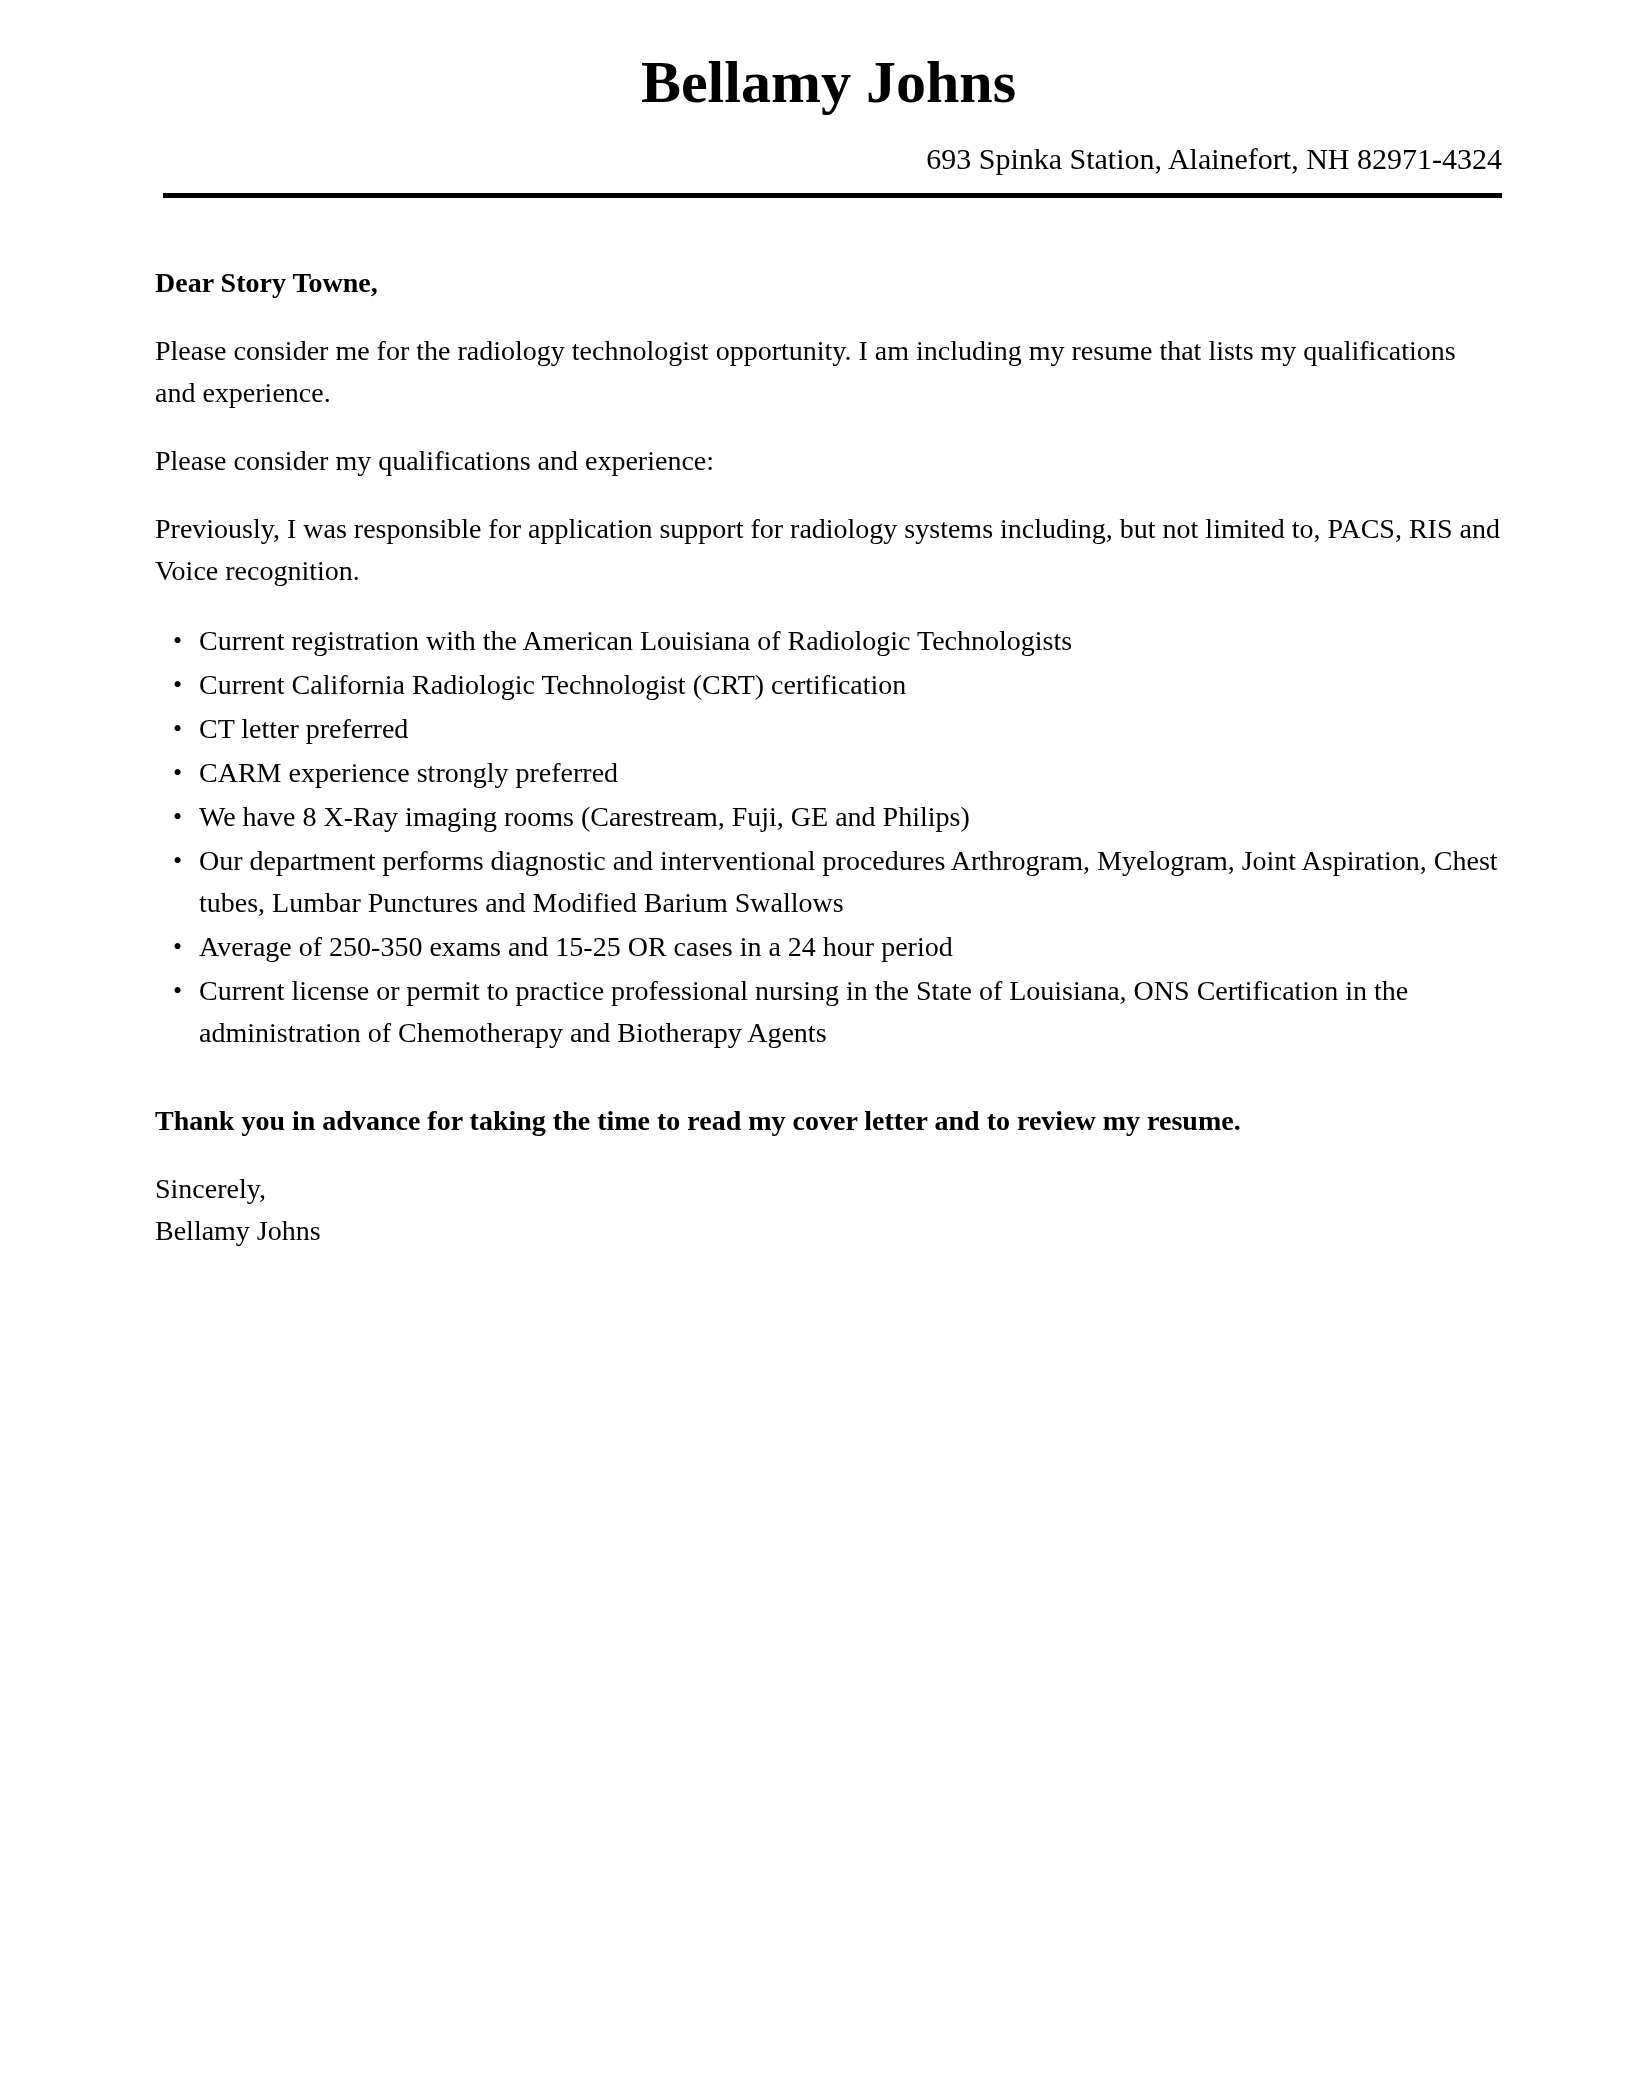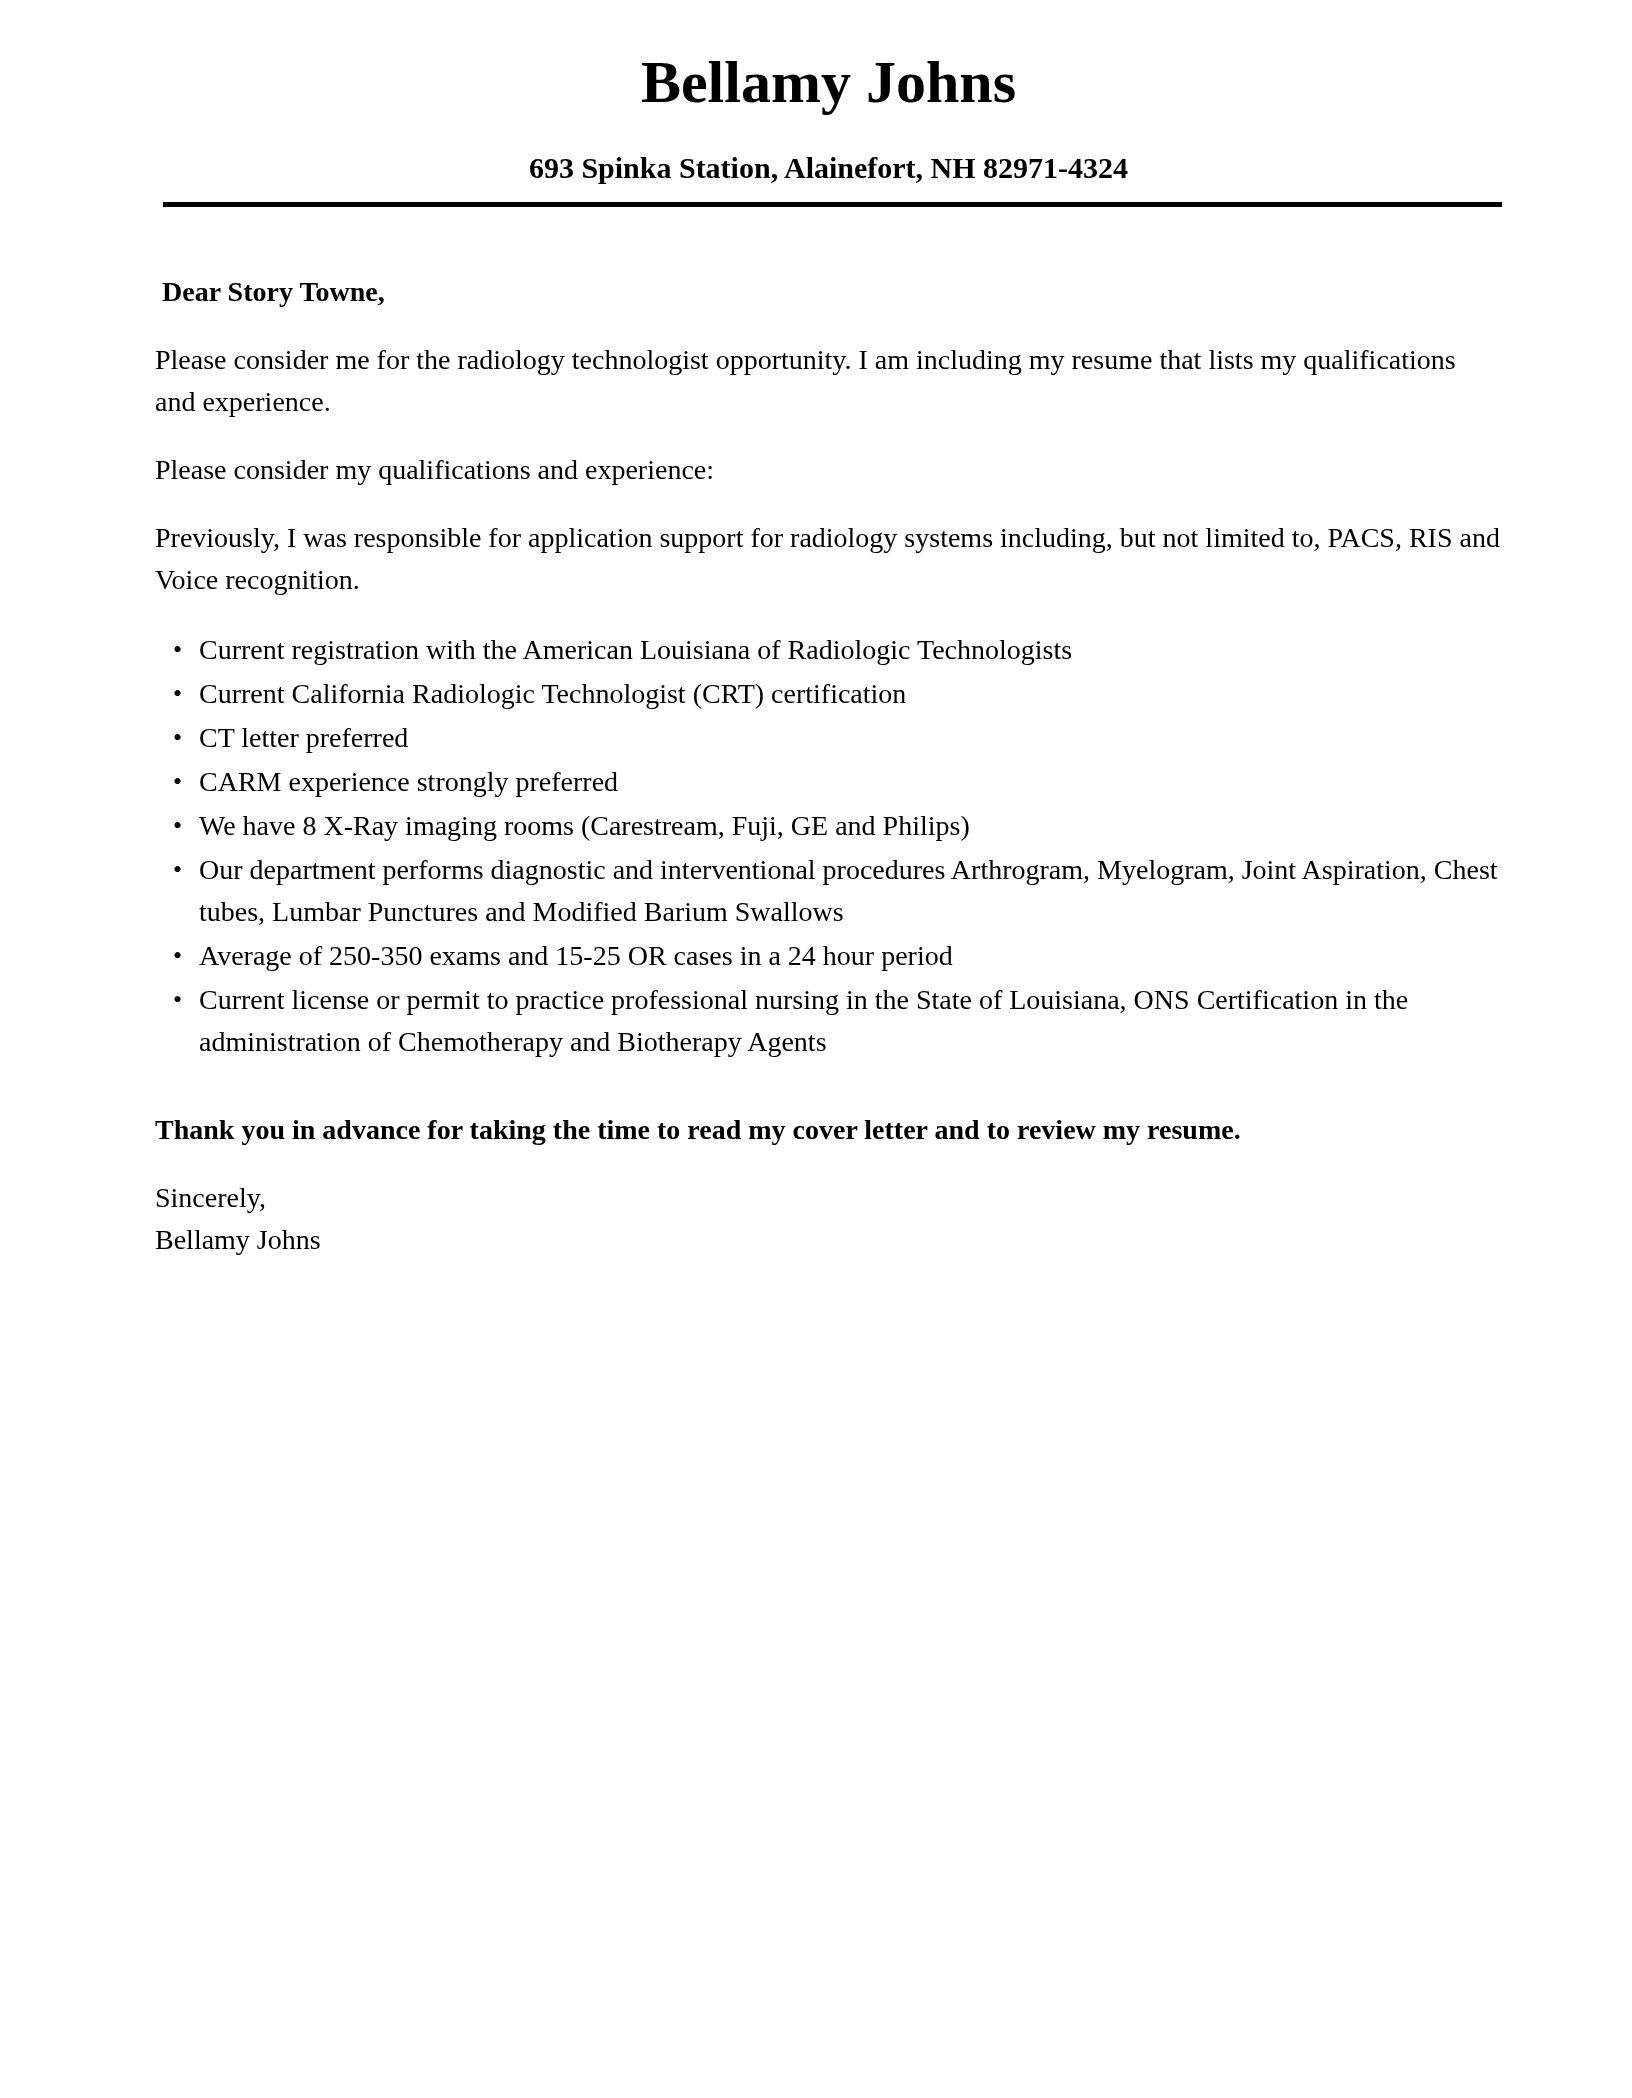--- a/index.html
+++ b/index.html
@@ -17,39 +17,40 @@
     height: 100%;
     padding: 48px 130px 0 155px;
   }
   .page-header { text-align: center; }
   .sender-name {
     font-size: 60px;
     font-weight: bold;
     line-height: 1.15;
   }
   .sender-address {
-    margin-top: 33px;
+    margin-top: 24px;
     font-size: 30px;
-    font-weight: bold;
+    font-weight: normal;
     line-height: 1.2;
+    text-align: right;
   }
   .header-rule {
     margin-top: 16px;
     margin-left: 8px;
     height: 5px;
     background: #000000;
     border: none;
   }
   .letter-body {
     margin-top: 64px;
     font-size: 28px;
     line-height: 42px;
   }
   .letter-body p { margin-bottom: 26px; }
-  .salutation { font-weight: bold; margin-left: 7px; }
+  .salutation { font-weight: bold; }
   .qualifications {
     list-style: none;
     margin: 28px 0 0 0;
     padding: 0;
   }
   .qualifications li {
     position: relative;
     padding-left: 44px;
     margin-bottom: 2px;
   }

